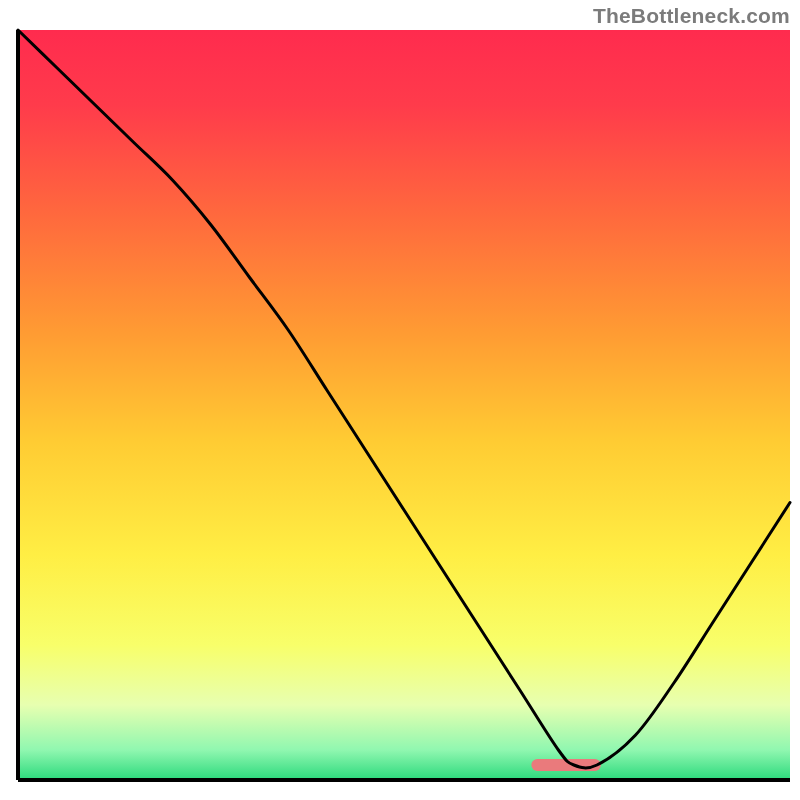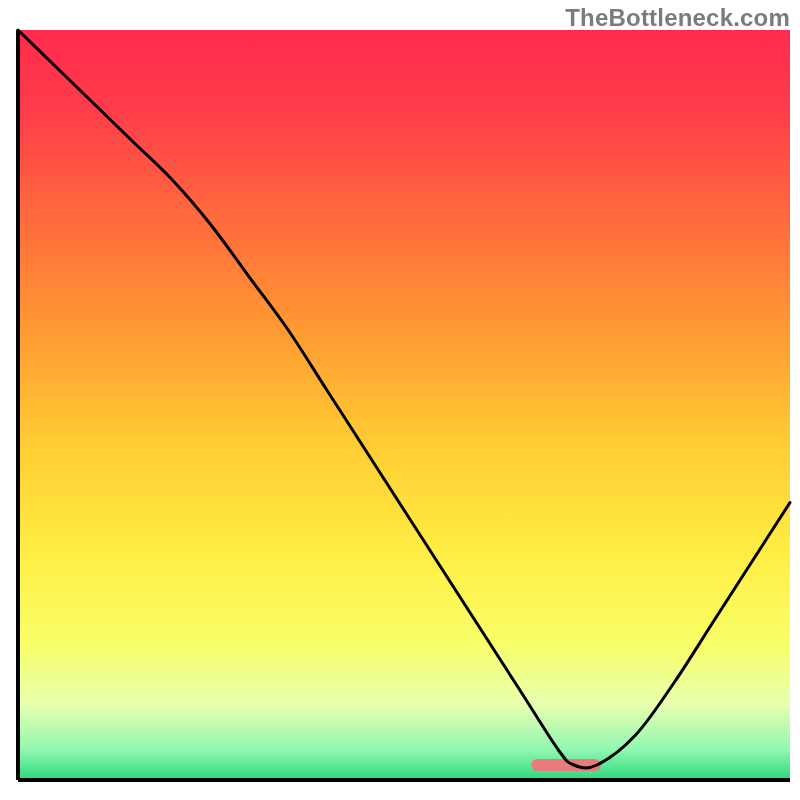--- a/index.html
+++ b/index.html
@@ -12,21 +12,21 @@
   }
   .chart-wrap {
     position: relative;
     width: 800px;
     height: 800px;
   }
   .watermark {
     position: absolute;
     top: 4px;
     right: 10px;
-    font-size: 24px;
+    font-size: 21px;
     font-weight: 600;
     color: #7b7b7b;
     letter-spacing: 0.2px;
   }
   svg {
     display: block;
   }
 </style>
 </head>
 <body>

